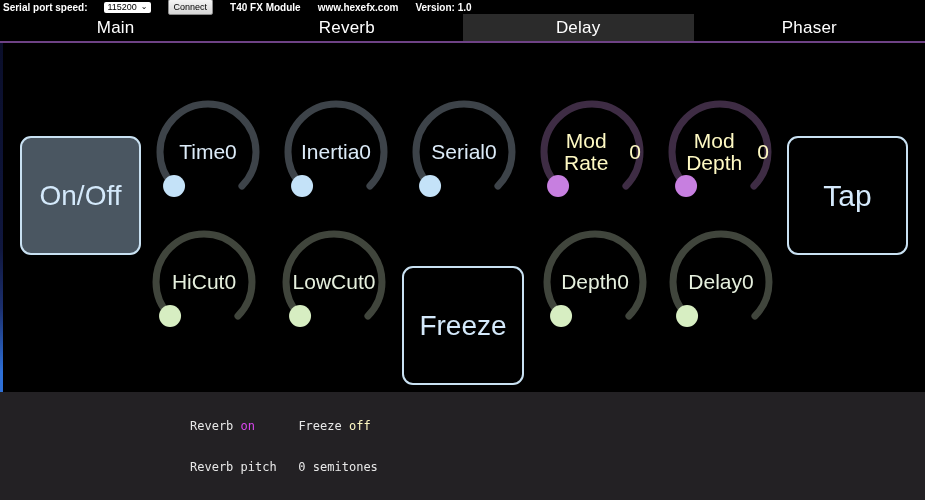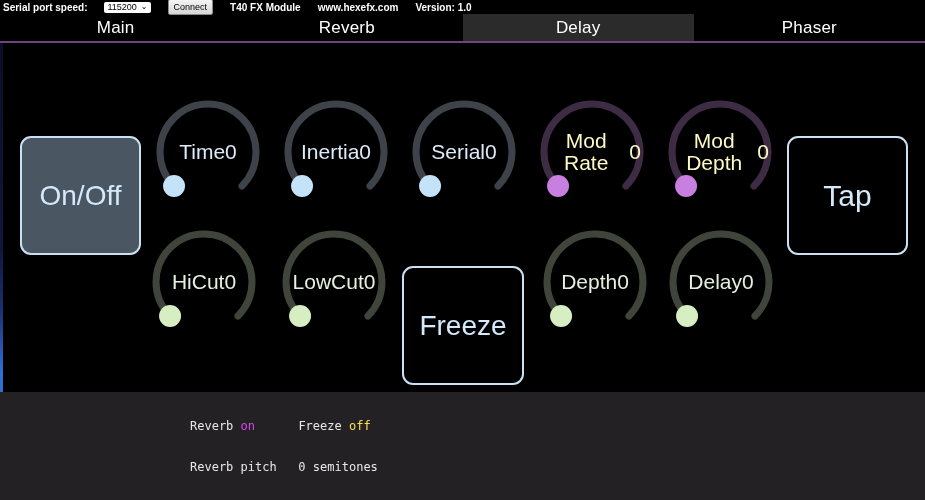--- a/index.html
+++ b/index.html
@@ -80,21 +80,21 @@
   #knob-bass  {left:663px;top:224px}
 
   
   .terminal{
     position:absolute;left:0;top:392px;width:925px;height:108px;box-sizing:border-box;
     background:#232124;color:#e8e8e8;
     font-family:"DejaVu Sans Mono",monospace;font-size:12px;line-height:13.5px;
     padding:1px 0 0 190px;white-space:pre;
   }
   .term-line span[data-color="green"]{color:#d946ef}
-  .term-line span[data-color="red"]{color:#fde047}
+  .term-line span[data-color="red"]{color:#fef9c3}
 </style>
 </head>
 <body>
 
 <div class="topbar">
   <span>Serial port speed:</span>
   <span class="fake-select">
     <span>115200</span>
     <span class="arrow">⌄</span>
   </span>

